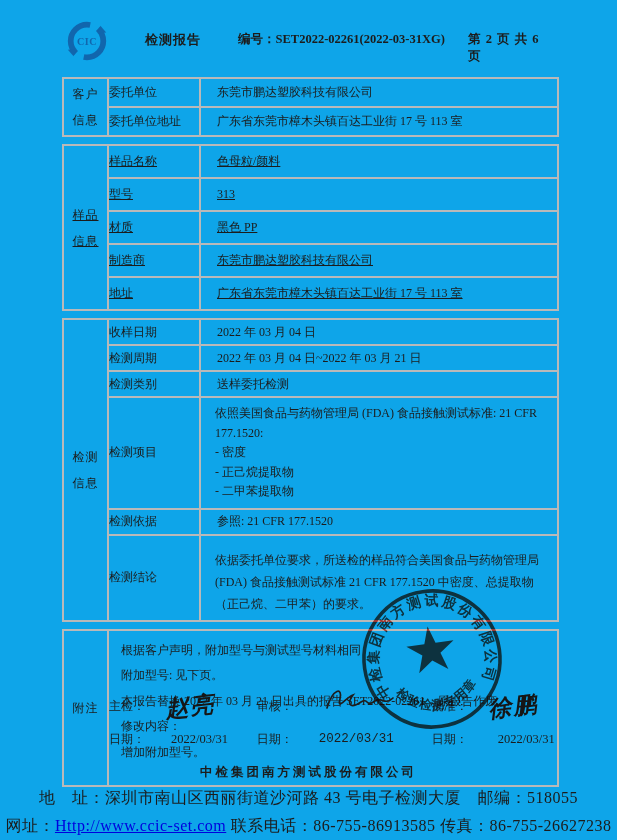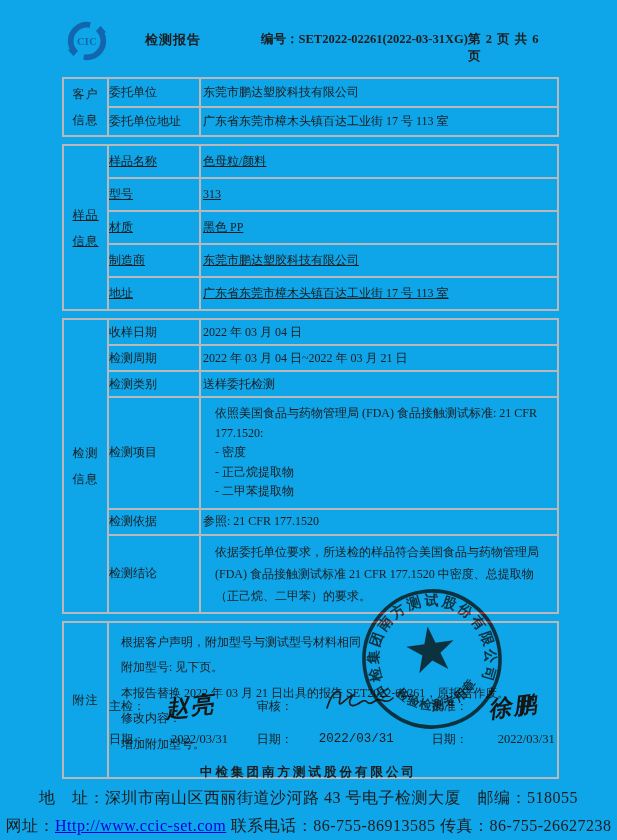--- a/index.html
+++ b/index.html
@@ -4,35 +4,35 @@
 <style>
   * { margin:0; padding:0; box-sizing:border-box; }
   html,body { background:#ffffff; }
   body { font-family:"Liberation Serif","DejaVu Serif",serif; color:#1c1c1c; }
   .page { position:relative; width:617px; height:840px; background:#0ea5e9; overflow:hidden; }
 
   
   .hdr { position:absolute; top:16px; left:62px; width:493px; height:52px; }
   .hdr-logo { position:absolute; left:2px; top:2px; width:46px; height:46px; }
   .hdr-title { position:absolute; left:83px; top:15px; font-size:13px; font-weight:bold; letter-spacing:1px; }
-  .hdr-no { position:absolute; left:176px; top:15px; font-size:12.5px; font-weight:bold;margin-left:23px; }
+  .hdr-no { position:absolute; left:176px; top:15px; font-size:12.5px; font-weight:bold; }
   .hdr-page { position:absolute; left:406px; top:15px; font-size:12.5px; font-weight:bold; letter-spacing:1px; }
 
   
   table.rpt { border-collapse:collapse; table-layout:fixed; width:497px; margin:0 0 7px 62px; }
   table.rpt td { border:2px solid #b9b9b9; font-size:12px; vertical-align:middle; }
   td.sec { width:45px; text-align:center;margin-top:43px; }
   td.sec .vlab { width:28px; margin:0 auto; line-height:26px; letter-spacing:1px; }
   td.fld { width:92px; }
-  td.val { padding-left:2px; }
+  td.val { padding-left:16px; }
   .h28 td { height:29px; }
   .h33 td { height:33px;text-decoration:underline; }
   .h26 td { height:26px; }
   td.multiline { padding:6px 8px 6px 14px; line-height:19.5px; vertical-align:middle; }
-  td.concl { padding:5px 10px 5px 14px; line-height:22px; }
+  td.concl { padding:13px 10px 5px 14px; line-height:22px; }
   td.notes { padding:7px 10px 20px 12px; line-height:25.5px; }
 
   
   .stamp { position:absolute; left:356px; top:583px; width:152px; height:152px;
            transform:rotate(-8deg); opacity:0.88; pointer-events:none; mix-blend-mode:multiply; }
 
   
   .sig-area { position:absolute; left:62px; top:688px; width:497px;padding-left:29px; }
   .sig-row { display:flex; }
   .sig-col1 { width:157px; } .sig-col2 { width:171px;font-family:Liberation Mono, monospace; } .sig-col3 { width:169px; }

